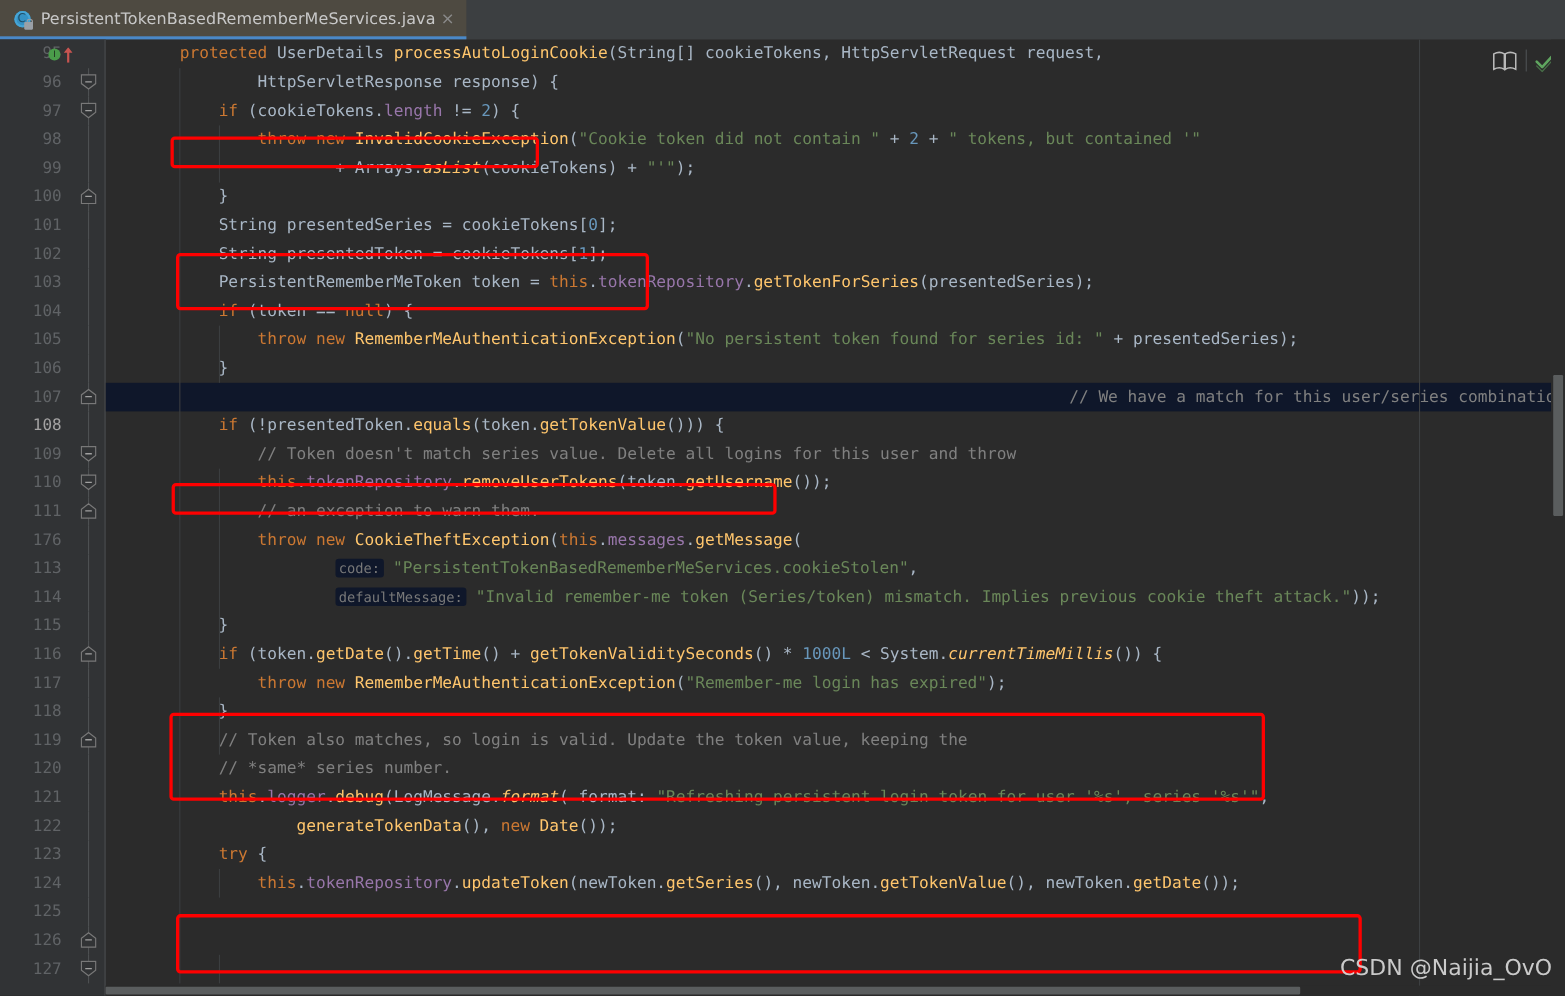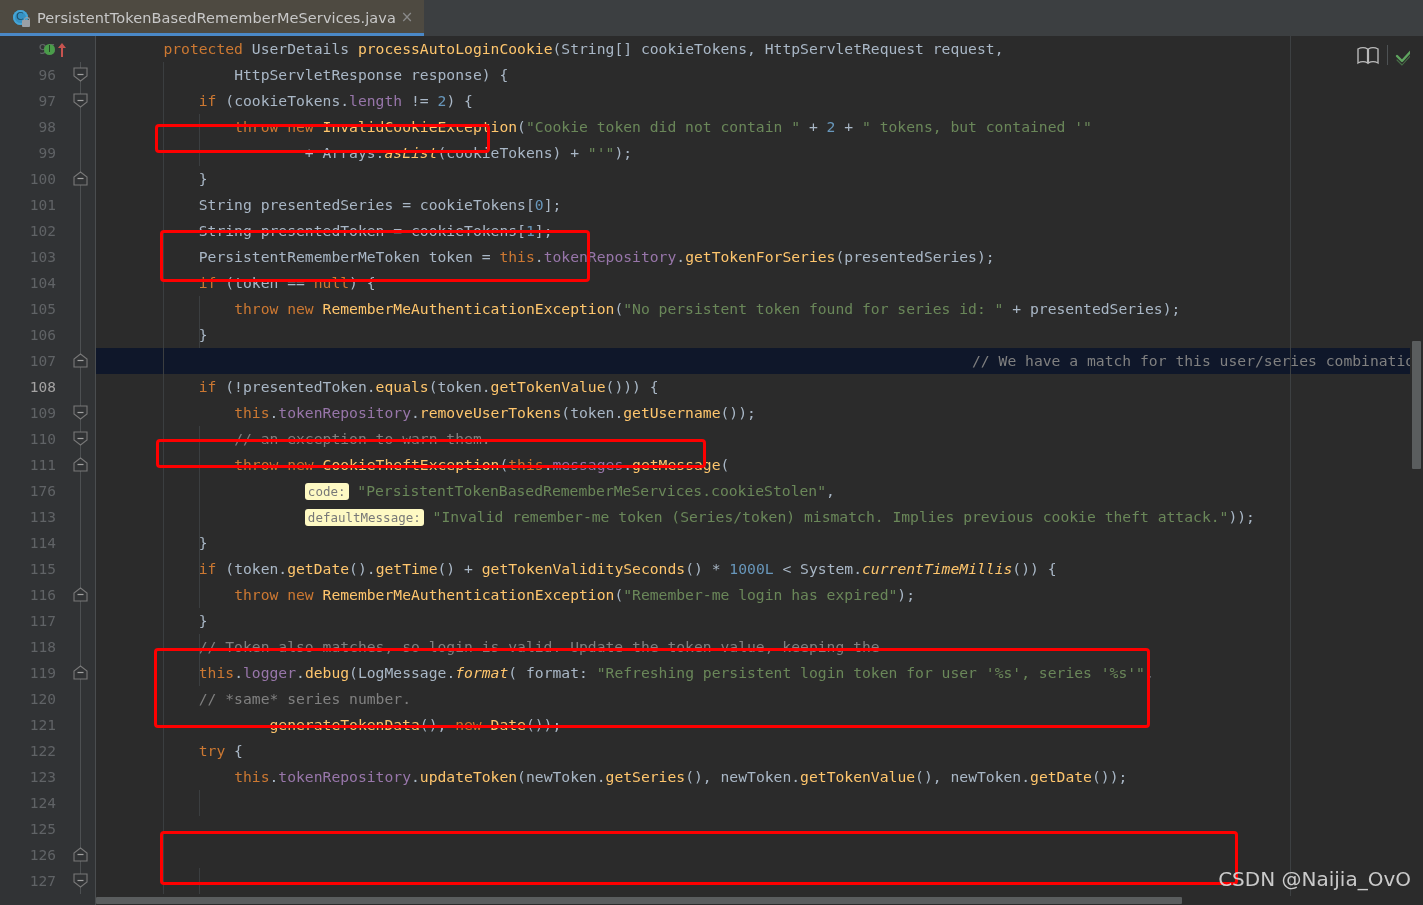--- a/index.html
+++ b/index.html
@@ -136,21 +136,21 @@
   
   .kw   { color: #cc7832; }
   .id   { color: #a9b7c6; }
   .mth  { color: #ffc66d; }
   .fld  { color: #9876aa; }
   .str  { color: #6a8759; }
   .num  { color: #6897bb; }
   .cmt  { color: #808080; }
   .statm{ color: #ffc66d; font-style: italic; }
   .hint {
-    color: #787878; background: #fef9c3; border-radius: 3px;
+    color: #787878; background: #0f172a; border-radius: 3px;
     padding: 1px 3px; font-size: 12.5px;
   }
 
   
   .redbox {
     position: absolute; border: 3px solid #fe0000; border-radius: 4px;
     pointer-events: none; z-index: 40;
   }
 
   
@@ -485,32 +485,33 @@
       <div class="coderow">                    + <span class="id">Arrays</span>.<span class="statm">asList</span>(<span class="id">cookieTokens</span>) + <span class="str">"'"</span>);</div>
       <div class="coderow">        }</div>
       <div class="coderow">        <span class="id">String</span> <span class="id">presentedSeries</span> = <span class="id">cookieTokens</span>[<span class="num">0</span>];</div>
       <div class="coderow">        <span class="id">String</span> <span class="id">presentedToken</span> = <span class="id">cookieTokens</span>[<span class="num">1</span>];</div>
       <div class="coderow">        <span class="id">PersistentRememberMeToken</span> <span class="id">token</span> = <span class="kw">this</span>.<span class="fld">tokenRepository</span>.<span class="mth">getTokenForSeries</span>(<span class="id">presentedSeries</span>);</div>
       <div class="coderow">        <span class="kw">if</span> (<span class="id">token</span> == <span class="kw">null</span>) {</div>
       <div class="coderow">            <span class="kw">throw</span> <span class="kw">new</span> <span class="mth">RememberMeAuthenticationException</span>(<span class="str">"No persistent token found for series id: "</span> + <span class="id">presentedSeries</span>);</div>
       <div class="coderow">        }</div>
       <div class="coderow current-line">        <span class="cmt">// We have a match for this user/series combination</span></div>
       <div class="coderow">        <span class="kw">if</span> (!<span class="id">presentedToken</span>.<span class="mth">equals</span>(<span class="id">token</span>.<span class="mth">getTokenValue</span>())) {</div>
+      <div class="coderow">            <span class="cmt">// Token doesn't match series value. Delete all logins for this user and throw</span></div>
       <div class="coderow">            <span class="kw">this</span>.<span class="fld">tokenRepository</span>.<span class="mth">removeUserTokens</span>(<span class="id">token</span>.<span class="mth">getUsername</span>());</div>
       <div class="coderow">            <span class="cmt">// an exception to warn them.</span></div>
       <div class="coderow">            <span class="kw">throw</span> <span class="kw">new</span> <span class="mth">CookieTheftException</span>(<span class="kw">this</span>.<span class="fld">messages</span>.<span class="mth">getMessage</span>(</div>
       <div class="coderow">                    <span class="hint">code:</span> <span class="str">"PersistentTokenBasedRememberMeServices.cookieStolen"</span>,</div>
       <div class="coderow">                    <span class="hint">defaultMessage:</span> <span class="str">"Invalid remember-me token (Series/token) mismatch. Implies previous cookie theft attack."</span>));</div>
       <div class="coderow">        }</div>
       <div class="coderow">        <span class="kw">if</span> (<span class="id">token</span>.<span class="mth">getDate</span>().<span class="mth">getTime</span>() + <span class="mth">getTokenValiditySeconds</span>() * <span class="num">1000L</span> &lt; <span class="id">System</span>.<span class="statm">currentTimeMillis</span>()) {</div>
       <div class="coderow">            <span class="kw">throw</span> <span class="kw">new</span> <span class="mth">RememberMeAuthenticationException</span>(<span class="str">"Remember-me login has expired"</span>);</div>
       <div class="coderow">        }</div>
       <div class="coderow">        <span class="cmt">// Token also matches, so login is valid. Update the token value, keeping the</span></div>
+      <div class="coderow">        <span class="cmt">// *same* series number.</span></div>
       <div class="coderow">        <span class="kw">this</span>.<span class="fld">logger</span>.<span class="mth">debug</span>(<span class="id">LogMessage</span>.<span class="statm">format</span>( <span class="id">format</span>: <span class="str">"Refreshing persistent login token for user '%s', series '%s'"</span>,</div>
-      <div class="coderow">        <span class="cmt">// *same* series number.</span></div>
       <div class="coderow">                <span class="mth">generateTokenData</span>(), <span class="kw">new</span> <span class="mth">Date</span>());</div>
       <div class="coderow">        <span class="kw">try</span> {</div>
       <div class="coderow">            <span class="kw">this</span>.<span class="fld">tokenRepository</span>.<span class="mth">updateToken</span>(<span class="id">newToken</span>.<span class="mth">getSeries</span>(), <span class="id">newToken</span>.<span class="mth">getTokenValue</span>(), <span class="id">newToken</span>.<span class="mth">getDate</span>());</div>
     </div>
 
   <div id="indent-guides">
       <div class="iguide" style="left: 67.28px; top: 26px; height: 832px;"></div>
       <div class="iguide" style="left: 102.56px; top: 78px; height: 52px;"></div>
       <div class="iguide" style="left: 102.56px; top: 260px; height: 52px;"></div>
       <div class="iguide" style="left: 102.56px; top: 390px; height: 182px;"></div>

